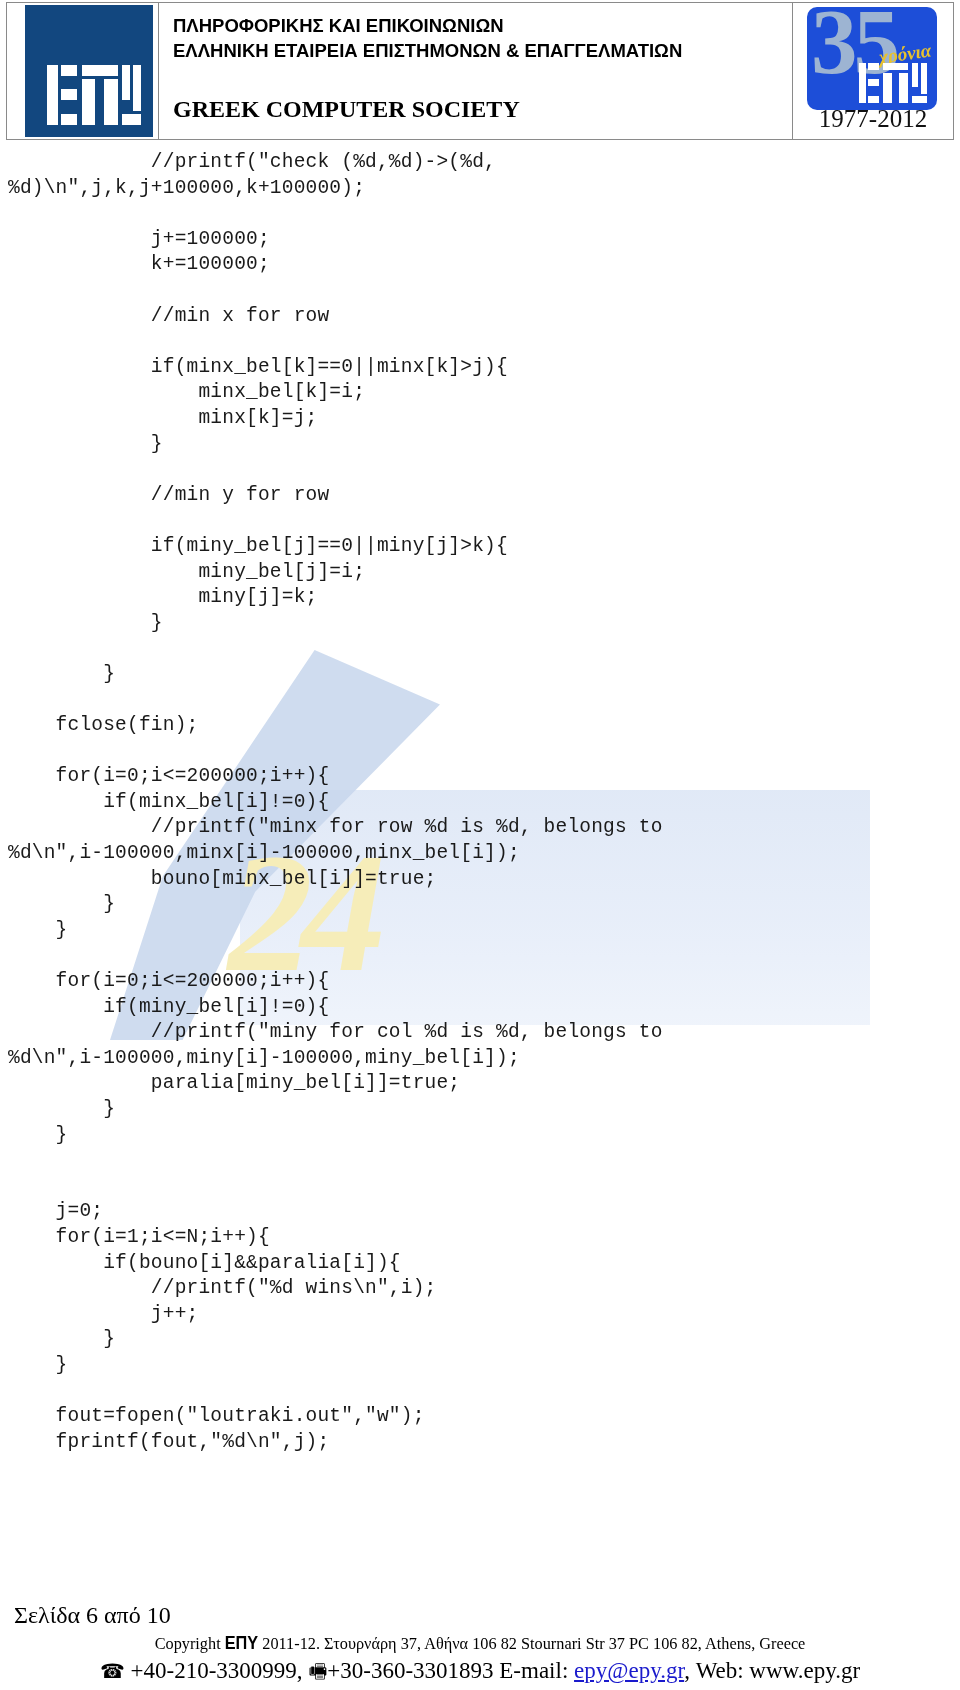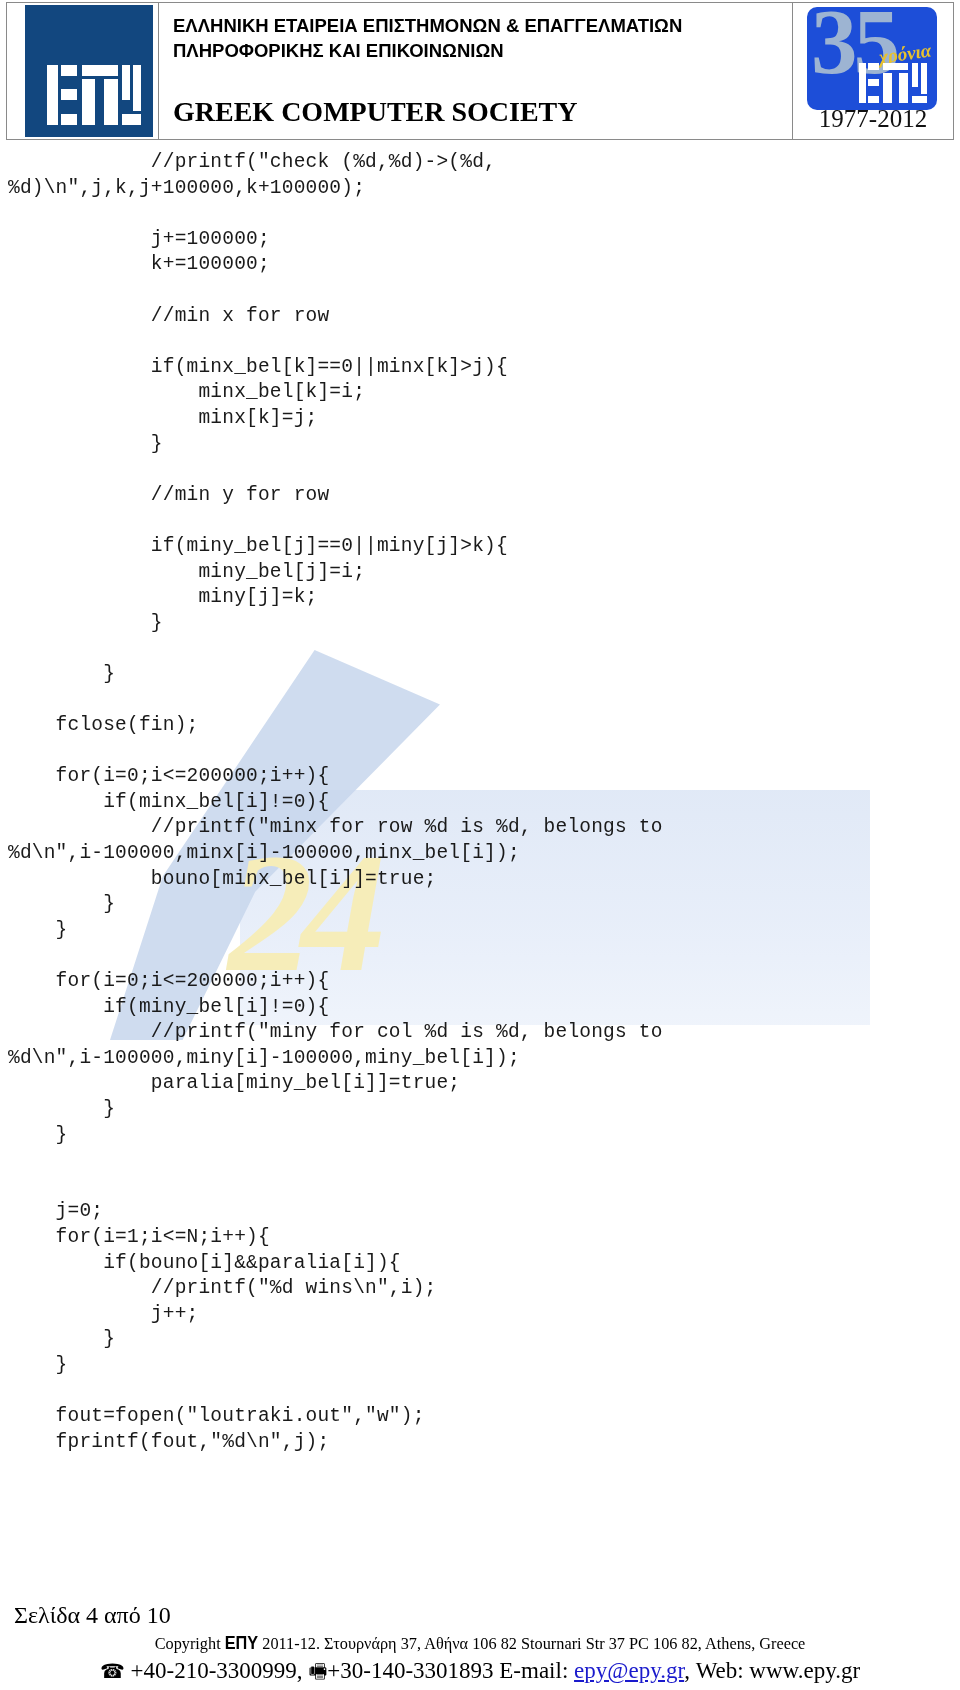--- a/index.html
+++ b/index.html
@@ -78,21 +78,21 @@
     font-weight: bold;
     font-size: 18.5px;
     letter-spacing: 0px;
     line-height: 25px;
     color: #000;
     white-space: nowrap;
   }
   .org-en {
     font-family: "Liberation Serif", serif;
     font-weight: bold;
-    font-size: 28px;
+    font-size: 24px;
     margin-top: 33px;
     color: #000;
     white-space: nowrap;
   }
 
   .anniv-cell {
     flex: 0 0 160px;
     width: 160px;
     position: relative;
     box-sizing: border-box;
@@ -275,22 +275,22 @@
             <i class="p-l"></i>
             <i class="p-r"></i>
           <i class="y-l"></i>
             <i class="y-r"></i>
             <i class="y-b"></i>
         </div>
       </div>
     </div>
 
     <div class="title-cell">
+      <div class="org-line">ΠΛΗΡΟΦΟΡΙΚΗΣ ΚΑΙ ΕΠΙΚΟΙΝΩΝΙΩΝ</div>
       <div class="org-line">ΕΛΛΗΝΙΚΗ ΕΤΑΙΡΕΙΑ ΕΠΙΣΤΗΜΟΝΩΝ &amp; ΕΠΑΓΓΕΛΜΑΤΙΩΝ</div>
-      <div class="org-line">ΠΛΗΡΟΦΟΡΙΚΗΣ ΚΑΙ ΕΠΙΚΟΙΝΩΝΙΩΝ</div>
       <div class="org-en">GREEK COMPUTER SOCIETY</div>
     </div>
 
     <div class="anniv-cell">
       <div class="anniv-badge">
         <div class="anniv-35">35</div>
         <div class="anniv-chronia">χρόνια</div>
         <div class="anniv-epy">
           <i class="a-e-stem"></i>
             <i class="a-e-t"></i>
@@ -312,16 +312,16 @@
 
 <div class="watermark">
   <div class="wm-band"></div>
   <div class="wm-swoosh"></div>
   <div class="wm-24">24</div>
 </div>
 
 <div class="code" id="code-body"><div class="ln">            //printf("check (%d,%d)-&gt;(%d,</div><div class="ln">%d)\n",j,k,j+100000,k+100000);</div><div class="blank">&nbsp;</div><div class="ln">            j+=100000;</div><div class="ln">            k+=100000;</div><div class="blank">&nbsp;</div><div class="ln">            //min x for row</div><div class="blank">&nbsp;</div><div class="ln">            if(minx_bel[k]==0||minx[k]&gt;j){</div><div class="ln">                minx_bel[k]=i;</div><div class="ln">                minx[k]=j;</div><div class="ln">            }</div><div class="blank">&nbsp;</div><div class="ln">            //min y for row</div><div class="blank">&nbsp;</div><div class="ln">            if(miny_bel[j]==0||miny[j]&gt;k){</div><div class="ln">                miny_bel[j]=i;</div><div class="ln">                miny[j]=k;</div><div class="ln">            }</div><div class="blank">&nbsp;</div><div class="ln">        }</div><div class="blank">&nbsp;</div><div class="ln">    fclose(fin);</div><div class="blank">&nbsp;</div><div class="ln">    for(i=0;i&lt;=200000;i++){</div><div class="ln">        if(minx_bel[i]!=0){</div><div class="ln">            //printf("minx for row %d is %d, belongs to</div><div class="ln">%d\n",i-100000,minx[i]-100000,minx_bel[i]);</div><div class="ln">            bouno[minx_bel[i]]=true;</div><div class="ln">        }</div><div class="ln">    }</div><div class="blank">&nbsp;</div><div class="ln">    for(i=0;i&lt;=200000;i++){</div><div class="ln">        if(miny_bel[i]!=0){</div><div class="ln">            //printf("miny for col %d is %d, belongs to</div><div class="ln">%d\n",i-100000,miny[i]-100000,miny_bel[i]);</div><div class="ln">            paralia[miny_bel[i]]=true;</div><div class="ln">        }</div><div class="ln">    }</div><div class="blank">&nbsp;</div><div class="blank">&nbsp;</div><div class="ln">    j=0;</div><div class="ln">    for(i=1;i&lt;=N;i++){</div><div class="ln">        if(bouno[i]&amp;&amp;paralia[i]){</div><div class="ln">            //printf("%d wins\n",i);</div><div class="ln">            j++;</div><div class="ln">        }</div><div class="ln">    }</div><div class="blank">&nbsp;</div><div class="ln">    fout=fopen("loutraki.out","w");</div><div class="ln">    fprintf(fout,"%d\n",j);</div></div>
 
 <div class="footer">
-  <div class="page-num">Σελίδα 4 από 10</div>
+  <div class="page-num">Σελίδα 6 από 10</div>
   <div class="copy-line"><span>Copyright </span><b>ΕΠΥ</b><span> 2011-12. Στουρνάρη 37, Αθήνα 106 82 Stournari Str 37 PC 106 82, Athens, Greece</span></div>
-  <div class="contact-line"><span class="glyph">☎</span>&nbsp;<span>+40-210-3300999,</span>&nbsp;<span class="glyph">🖷</span><span>+30-140-3301893</span>&nbsp;<span>E-mail:</span>&nbsp;<a class="maillink" href="#">epy@epy.gr</a><span>,</span>&nbsp;<span>Web:</span>&nbsp;<span>www.epy.gr</span></div>
+  <div class="contact-line"><span class="glyph">☎</span>&nbsp;<span>+40-210-3300999,</span>&nbsp;<span class="glyph">🖷</span><span>+30-360-3301893</span>&nbsp;<span>E-mail:</span>&nbsp;<a class="maillink" href="#">epy@epy.gr</a><span>,</span>&nbsp;<span>Web:</span>&nbsp;<span>www.epy.gr</span></div>
 </div>
 
 </body></html>

